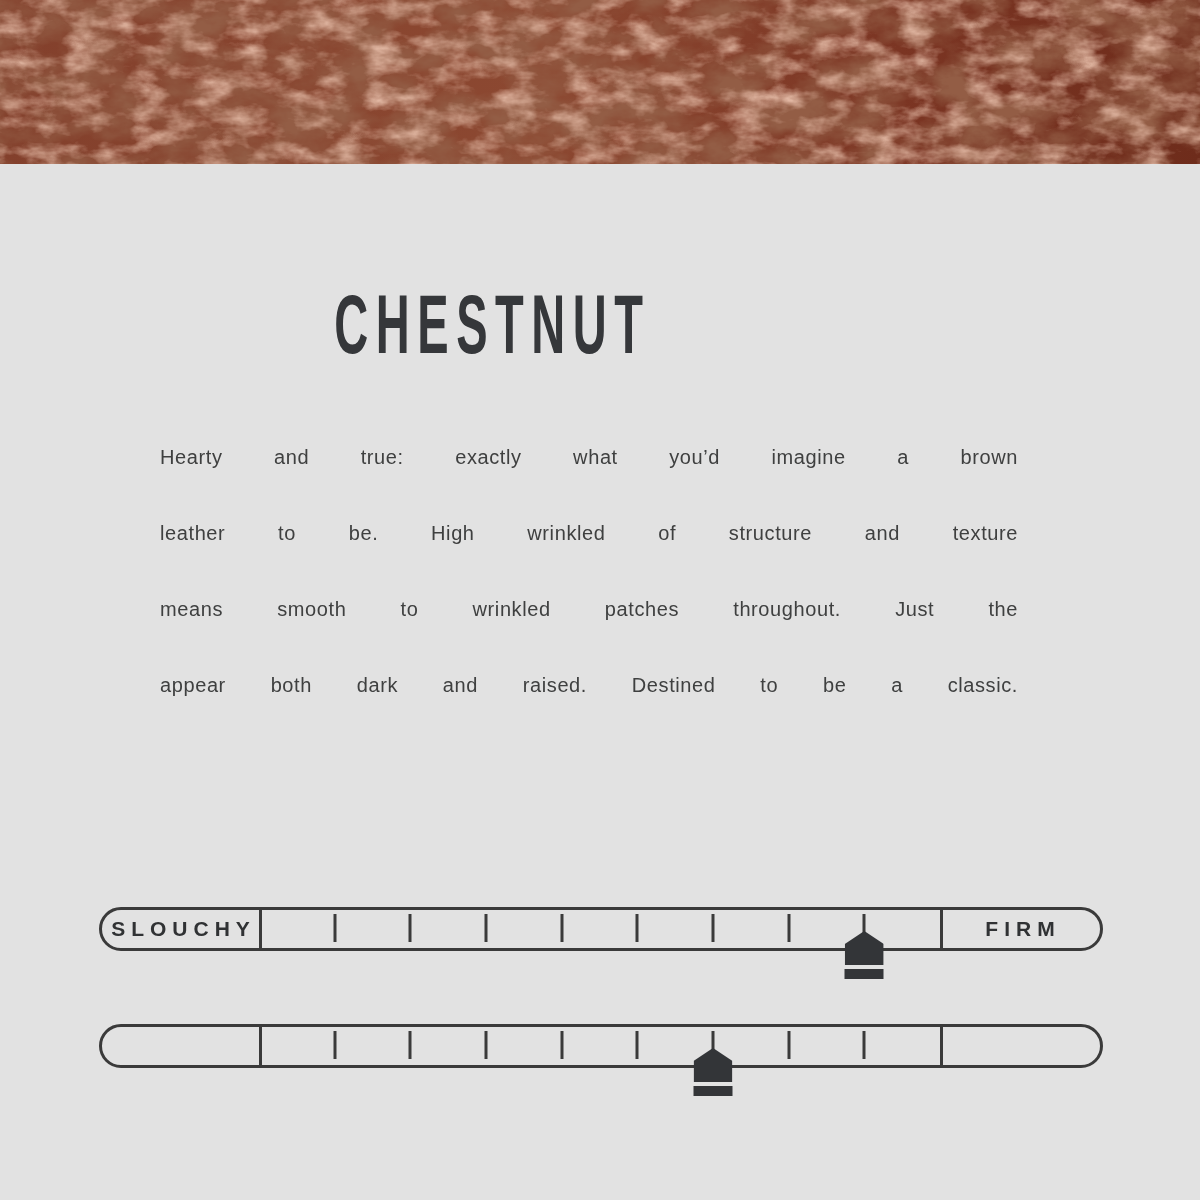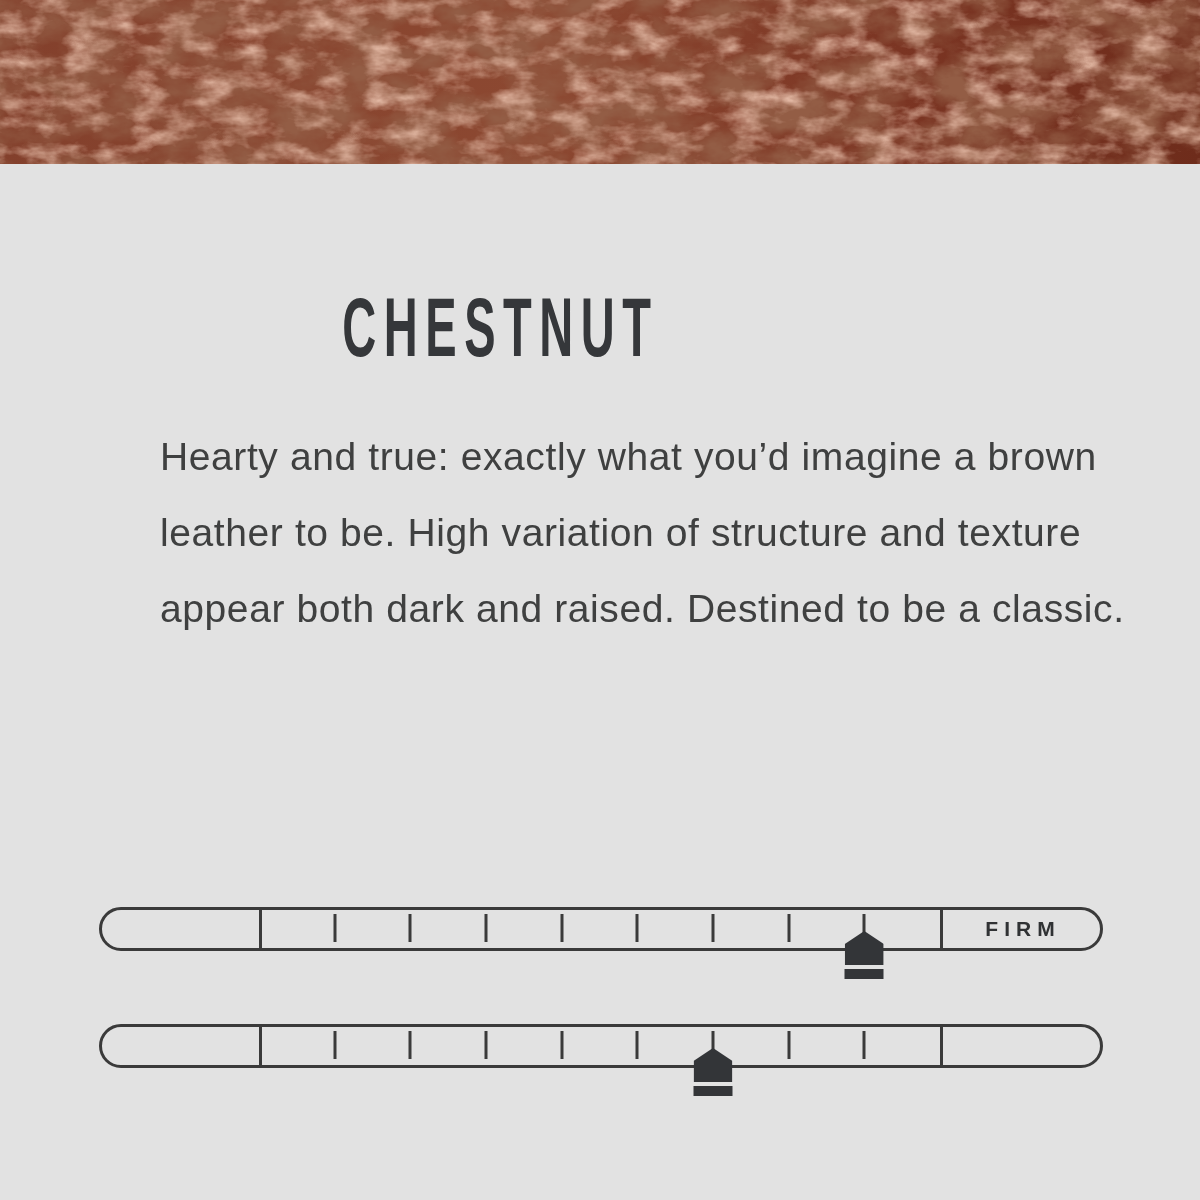--- a/index.html
+++ b/index.html
@@ -4,28 +4,28 @@
 <style>
   html,body{margin:0;padding:0;}
   body{background:#e2e2e2;font-family:"Liberation Sans",sans-serif;}
   .page{position:relative;width:1200px;height:1200px;background:#e2e2e2;overflow:hidden;}
 
   
   .leather{position:absolute;left:0;top:0;width:1200px;height:164px;overflow:hidden;}
   .leather svg{display:block;}
 
   
-  .title{position:absolute;left:0;top:276px;width:984px;height:86px;margin:8px;
-         display:flex;align-items:center;justify-content:center;}
+  .title{position:absolute;left:0;top:276px;width:984px;height:86px;margin:0;
+         display:flex;justify-content:center;}
   .title-inner{font-size:84px;font-weight:bold;letter-spacing:0.16em;color:#35373a;
                transform:scaleX(0.56);transform-origin:center;white-space:nowrap;}
 
   
   .desc{position:absolute;left:160px;top:419px;width:858px;color:#3f4040;}
-  .desc .line{height:76px;line-height:76px;font-size:39px;letter-spacing:0.6px;
+  .desc .line{height:76px;line-height:76px;font-size:20px;letter-spacing:0.6px;
               text-align:justify;text-align-last:justify;white-space:nowrap;}
 
   
   .slider{position:absolute;left:99px;width:1004px;height:44px;}
   .pill{position:relative;width:100%;height:100%;box-sizing:border-box;
         border:3px solid #3a3a3a;border-radius:24px;background:#e2e2e2;}
   .zone-label{position:absolute;top:0;bottom:0;display:flex;align-items:center;justify-content:center;
               font-size:21px;font-weight:bold;letter-spacing:6px;color:#303234;text-indent:6px;}
   .zone-label.left{left:0;width:157px;}
   .zone-label.right{left:838px;right:0;text-align:right;}
@@ -64,26 +64,28 @@
       <rect width="1200" height="164" filter="url(#lightGrain)"></rect>
     </svg>
   </div>
 
   <h1 class="title">
     <span class="title-inner">CHESTNUT</span>
   </h1>
 
   <div class="desc">
     <div class="line">Hearty and true: exactly what you’d imagine a brown</div>
-    <div class="line">leather to be. High variation of structure and texture</div>
+    <div class="line">leather to be. High wrinkled of structure and texture</div>
+    <div class="line">means smooth to wrinkled patches throughout. Just the</div>
     <div class="line">appear both dark and raised. Destined to be a classic.</div>
   </div>
 
   <div class="slider" style="top:907px">
     <div class="pill">
+      <div class="zone-label left">SLOUCHY</div>
       <div class="sep" style="left:157px"></div>
       <div class="sep" style="left:838px"></div>
       <div class="zone-label right">FIRM</div>
       <div>
           <div class="tick" style="left: 232.667px;"></div>
           <div class="tick" style="left: 308.333px;"></div>
           <div class="tick" style="left: 384px;"></div>
           <div class="tick" style="left: 459.667px;"></div>
           <div class="tick" style="left: 535.333px;"></div>
           <div class="tick" style="left: 611px;"></div>

